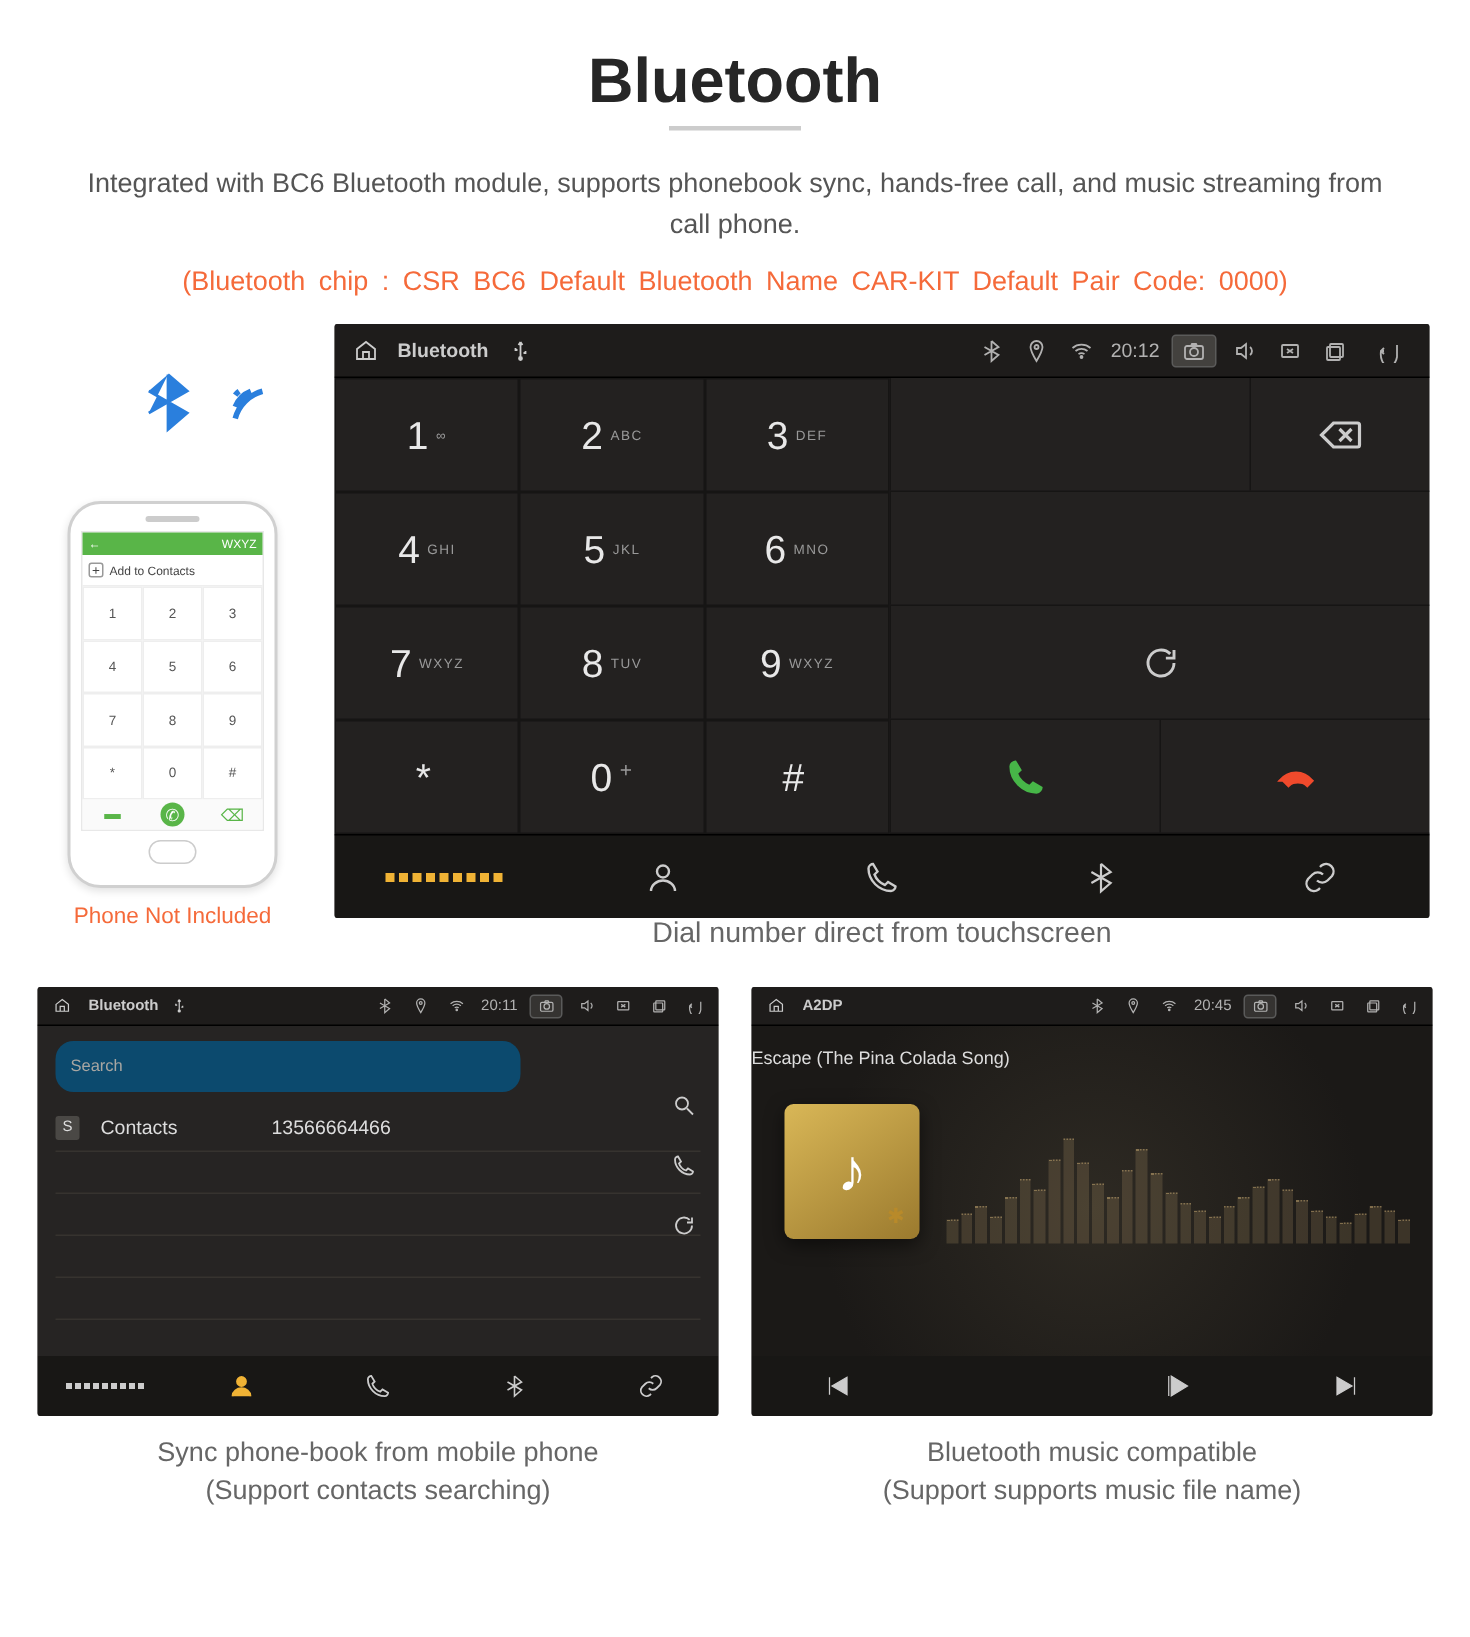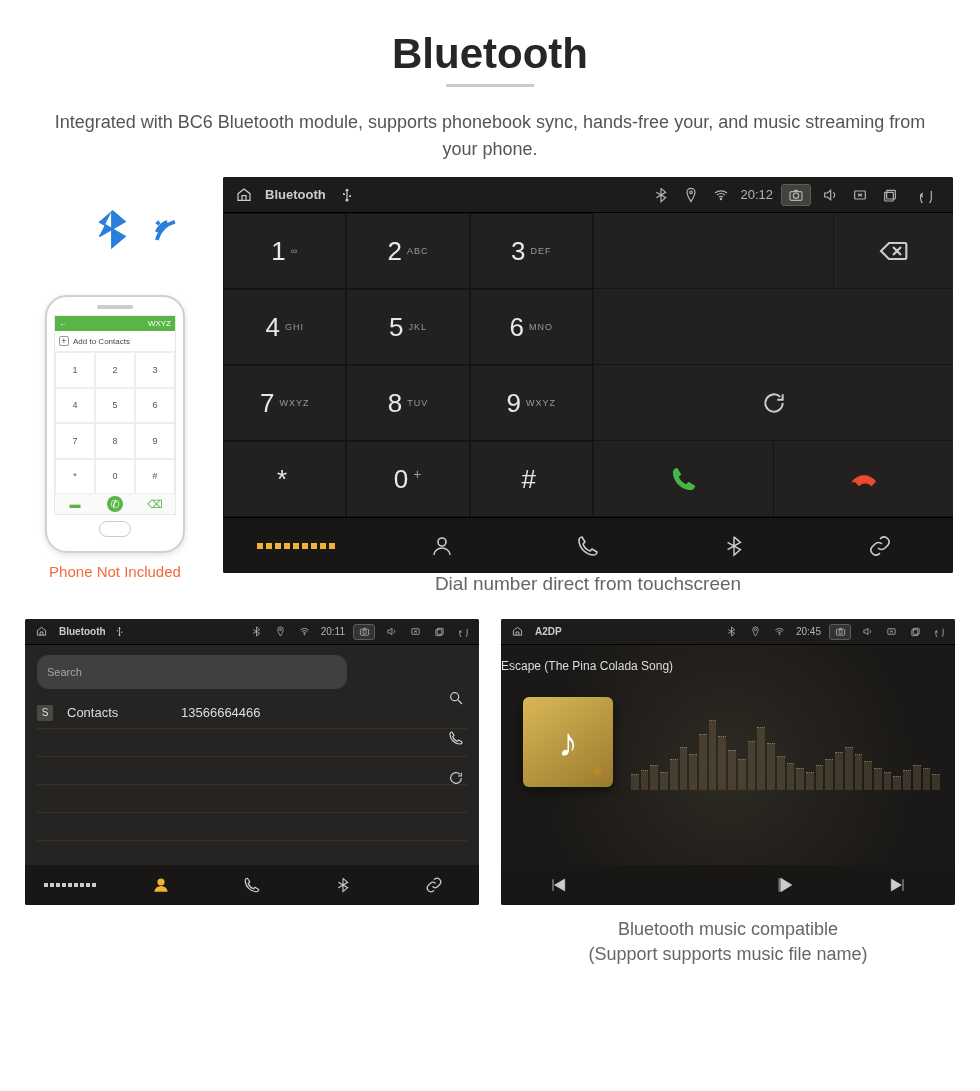--- a/index.html
+++ b/index.html
@@ -52,21 +52,21 @@
 .dots span{background:#f0b335;width:6px;height:6px}
 .cap{text-align:center;font-size:19px;color:#666;}
 
 .row2{display:flex;gap:22px;margin-top:24px}
 .panel{flex:1}
 .hu-small .hu-top{height:26px;font-size:10px;padding:0 8px}
 .hu-small .hu-top .ibtn{width:16px;height:16px}
 .hu-small .hu-top .ibtn.boxed{width:22px;height:16px}
 .hu-small .hu-top svg{width:11px;height:11px}
 .pb-body{height:220px;display:flex;flex-direction:column;padding:10px 12px 0;background:#262423}
-.search-bar{background:#404040;border-radius:12px;height:34px;display:flex;align-items:center;padding:16px 10px;color:#a8a6a2;font-size:11px;margin-bottom:8px;width:310px}
+.search-bar{background:#0c4a6e;border-radius:12px;height:34px;display:flex;align-items:center;padding:16px 10px;color:#a8a6a2;font-size:11px;margin-bottom:8px;width:310px}
 .contact-row{display:flex;align-items:center;height:32px;border-bottom:1px solid #36332f;font-size:13px;color:#ddd;gap:14px}
 .contact-row .tag{width:16px;height:16px;background:#4a4845;font-size:10px;display:flex;align-items:center;justify-content:center;border-radius:2px}
 .contact-row .nm{width:100px}
 .side-icons{position:absolute;right:12px;top:42px;display:flex;flex-direction:column;gap:18px}
 .pb-wrap{position:relative}
 .empty-line{height:28px;border-bottom:1px solid #36332f}
 .bottom-nav-sm{height:40px;display:grid;grid-template-columns:repeat(5,1fr);background:#181715}
 .bottom-nav-sm div{display:flex;align-items:center;justify-content:center;cursor:pointer}
 .dots-sm{display:grid;grid-template-columns:repeat(3,4px);grid-template-rows:repeat(3,4px);gap:2px}
 .dots-sm span{background:#ccc;width:4px;height:4px}
@@ -154,21 +154,22 @@
       </g>
 <g id="i-next">
         <path d="M18 5v14M4 5l12 7L4 19z"></path>
       </g>
 </defs>
 </svg>
 
 <div class="page">
   <div class="title">Bluetooth</div>
   <div class="title-underline"></div>
-  <div class="subtitle">Integrated with BC6 Bluetooth module, supports phonebook sync, hands-free your, and music streaming from your phone.</div>
+  <div class="subtitle">Integrated with BC6 Bluetooth module, supports phonebook sync, hands-free call, and music streaming from call phone.</div>
+  <div class="chips">(Bluetooth chip : CSR BC6    Default Bluetooth Name CAR-KIT    Default Pair Code: 0000)</div>
 
   <div class="row1">
 
     <div class="phone-col">
       <div class="bt-icon-top">
         <svg viewBox="0 0 24 24" fill="#2a7fdd" stroke="#2a7fdd">
             <use href="#i-bt"></use>
           </svg>
         <svg class="wifi-arc" width="36" height="36" viewBox="0 0 24 24" fill="none" stroke="#2a7fdd" stroke-width="2">
             <path d="M5 15a14 14 0 0114 0M8 12a10 10 0 018 0M11 9a6 6 0 012 0" transform="rotate(-45 12 12)"></path>
@@ -509,20 +510,23 @@
               <svg width="16" height="16" viewBox="0 0 24 24" stroke="#ccc" fill="none" stroke-width="1.6">
                 <use href="#i-bt"></use>
               </svg>
             </div>
           <div>
               <svg width="18" height="18" viewBox="0 0 24 24" stroke="#ccc" fill="none" stroke-width="1.6">
                 <use href="#i-link"></use>
               </svg>
             </div>
         </div>
+      </div>
+      <div class="cap2">
+        <span>Sync phone-book from mobile phone</span><br><span>(Support contacts searching)</span>
       </div>
     </div>
 
     <div class="panel">
       <div class="hu hu-small">
         <div class="hu-top">
           <span class="ibtn">
               <svg viewBox="0 0 24 24">
                 <use href="#i-home"></use>
               </svg>

